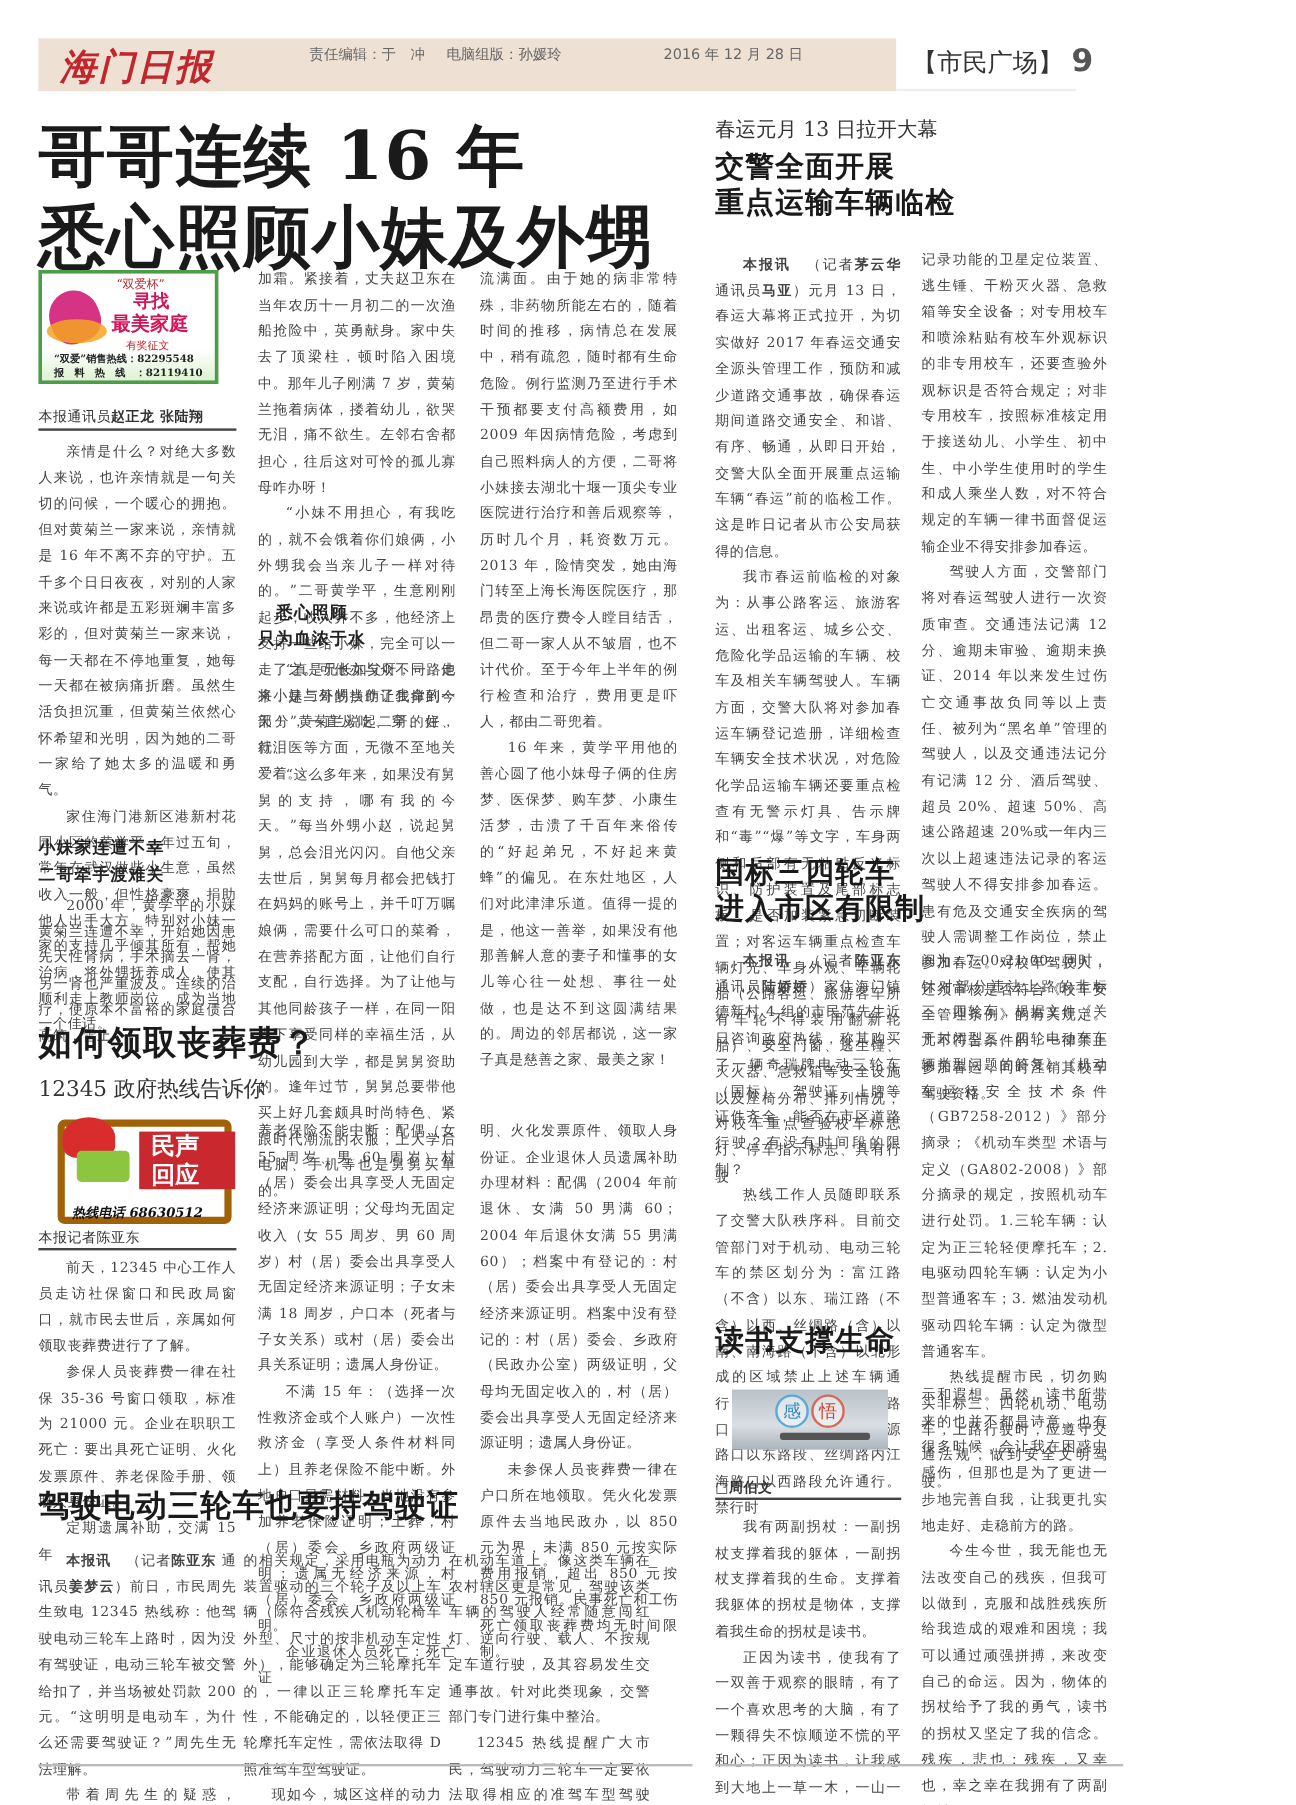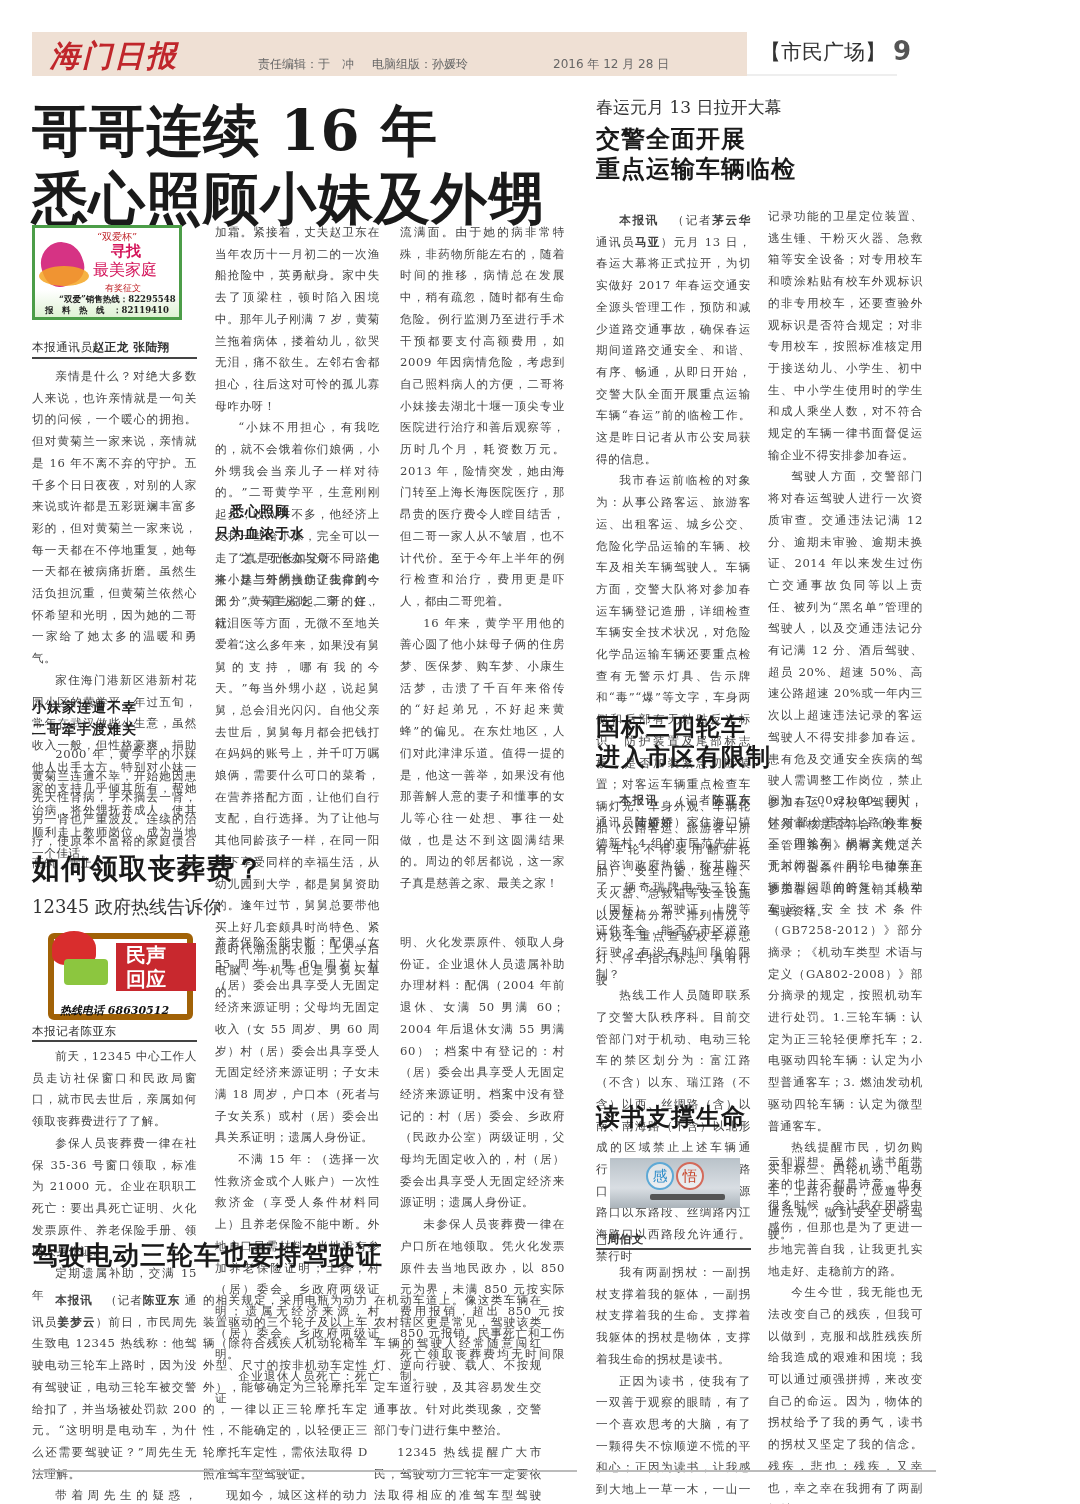--- a/index.html
+++ b/index.html
@@ -3,21 +3,21 @@
 <meta charset="utf-8">
 <style>
   * { margin:0; padding:0; box-sizing:border-box; }
   html, body { width:1080px; height:1504px; background:#fff; overflow:hidden; }
   body { position:relative; font-family:"DejaVu Serif", "Liberation Serif", serif; color:#222; }
   .abs { position:absolute; }
 
   
   .masthead { left:32px; top:32px; width:715px; height:44px; background:#efe0d4; }
   .logo { left:50px; top:36px; font-size:30px; font-weight:bold; color:#c0262b; font-style:italic; letter-spacing:2px; font-family:"DejaVu Serif", serif; }
-  .hdr-meta { top:56px; font-size:12px; color:#666; font-family:"DejaVu Sans", sans-serif; }
+  .hdr-meta { top:37px; font-size:12px; color:#666; font-family:"DejaVu Sans", sans-serif; }
   .section-box { left:747px; top:32px; width:150px; height:44px; background:#fff; border-bottom:2px solid #eee; }
   .section-name { left:760px; top:38px; font-size:21px; color:#333; font-family:"DejaVu Serif", serif; }
   .page-num { left:893px; top:36px; font-size:26px; font-weight:bold; color:#555; font-family:"DejaVu Sans", sans-serif; }
 
   
   .h-main { font-weight:bold; color:#1a1a1a; line-height:1.22; letter-spacing:1px; }
   .h-sub { color:#333; }
 
   .col { font-size:11.6px; line-height:21.7px; color:#444; text-align:justify; font-family:"DejaVu Serif", serif; letter-spacing:0.6px; }
   .col p { text-indent:2em; }
@@ -48,23 +48,23 @@
 <div class="abs h-main" style="left:32px; top:96px; font-size:56px;">
   <div>哥哥连续 16 年</div>
   <div>悉心照顾小妹及外甥</div>
 </div>
 
 <div class="abs ad1">
   <div class="abs" style="left:6px; top:14px; width:42px; height:44px; background:#d63384; border-radius:50% 50% 40% 40%; transform:rotate(-20deg);"></div>
   <div class="abs" style="left:4px; top:38px; width:50px; height:20px; background:#f4a623; border-radius:50%; opacity:.85;"></div>
   <div class="abs" style="left:62px; top:2px; font-size:10px; color:#c0262b;">“双爱杯”</div>
   <div class="abs" style="left:76px; top:14px; font-size:15px; color:#d4145a; font-weight:bold;">寻找</div>
-  <div class="abs" style="left:58px; top:32px; font-size:16px; color:#d4145a; font-weight:normal;">最美家庭</div>
+  <div class="abs" style="left:58px; top:32px; font-size:16px; color:#d4145a; font-weight:bold;">最美家庭</div>
   <div class="abs" style="left:70px; top:54px; font-size:9px; color:#c0262b;">有奖征文</div>
-  <div class="abs" style="left:24px; top:66px; font-size:8.5px; color:#222; font-weight:bold; white-space:nowrap;text-align:center;">“双爱”销售热线：82295548</div>
+  <div class="abs" style="left:10px; top:66px; font-size:8.5px; color:#222; font-weight:bold; white-space:nowrap;text-align:center;">“双爱”销售热线：82295548</div>
   <div class="abs" style="left:10px; top:77px; font-size:8.5px; color:#222; font-weight:bold; white-space:nowrap;">报　料　热　线　：82119410</div>
 </div>
 
 <div class="abs byline" style="left:32px; top:340px;">
   <span>本报通讯员</span><b>赵正龙 张陆翔</b>
 </div>
 <div class="abs rule" style="left:32px; top:357px; width:165px; height:1.5px; background:#444;"></div>
 
 <div class="abs col" style="left:32px; top:366px; width:165px;">
   <p>亲情是什么？对绝大多数人来说，也许亲情就是一句关切的问候，一个暖心的拥抱。但对黄菊兰一家来说，亲情就是 16 年不离不弃的守护。五千多个日日夜夜，对别的人家来说或许都是五彩斑斓丰富多彩的，但对黄菊兰一家来说，每一天都在不停地重复，她每一天都在被病痛折磨。虽然生活负担沉重，但黄菊兰依然心怀希望和光明，因为她的二哥一家给了她太多的温暖和勇气。</p>

